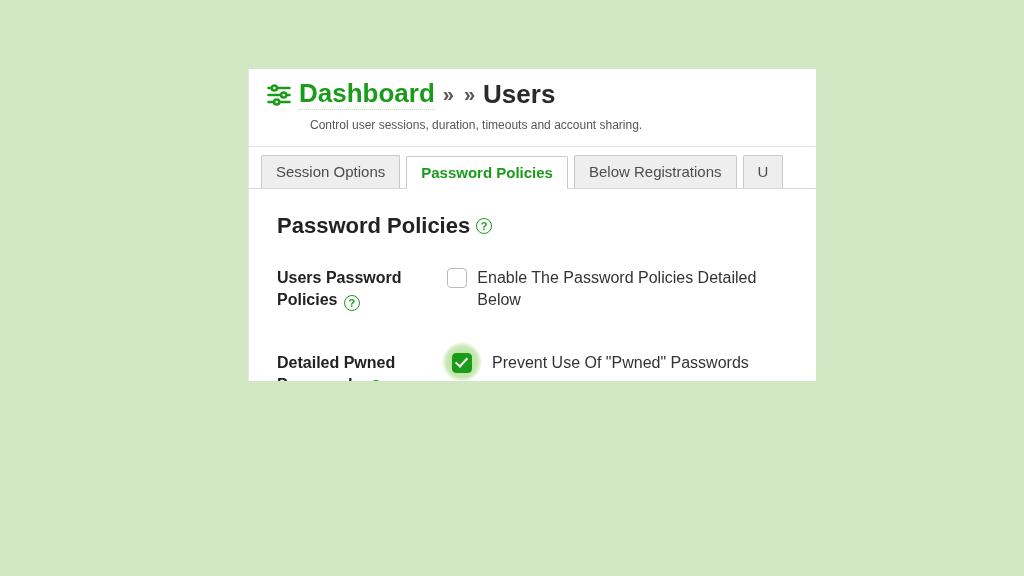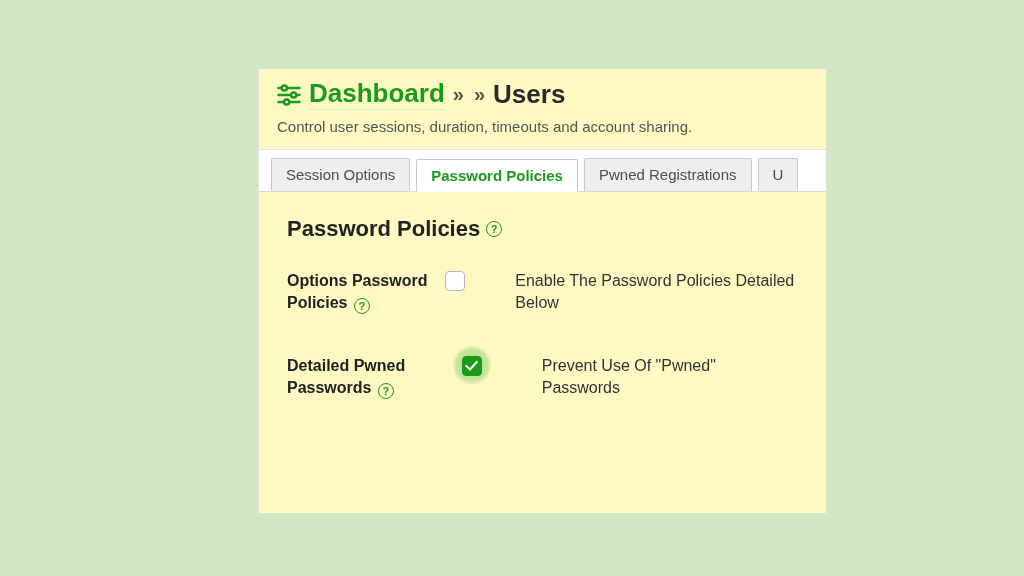--- a/index.html
+++ b/index.html
@@ -6,25 +6,25 @@
   body {
     width: 1024px;
     height: 576px;
     background: #d2e8c4;
     font-family: "Segoe UI", Arial, sans-serif;
     overflow: hidden;
     position: relative;
   }
   .panel {
     position: absolute;
-    left: 259px;
+    left: 249px;
     top: 69px;
     width: 567px;
-    height: 444px;
-    background: #fef9c3;
+    height: 312px;
+    background: #ffffff;
     box-shadow: -1px 0 0 #e6e6e6;
     overflow: hidden;
   }
 
   
   .breadcrumb {
     display: flex;
     align-items: center;
     padding: 10px 16px 6px 16px;
     gap: 6px;
@@ -46,21 +46,22 @@
     margin: 0 2px;
   }
   .breadcrumb .current {
     color: #2a2a2a;
     text-align: right;
   }
   .breadcrumb .settings-icon svg { display: block; }
   .subdesc {
     padding: 2px 18px 14px 18px;
     color: #555;
-    font-size: 15px;
+    font-size: 12px;
+    margin-left: 43px;
   }
   .rule {
     border-top: 1px solid #e1e1e1;
   }
 
   
   .tabs {
     display: flex;
     gap: 6px;
     padding: 8px 24px 0 12px;
@@ -173,21 +174,20 @@
     width: 40px;
     height: 40px;
     border-radius: 50%;
     background: radial-gradient(circle, rgba(156,214,120,0.85) 0%, rgba(156,214,120,0.55) 55%, rgba(156,214,120,0) 72%);
     margin: -10px 0 -10px -10px;
     flex-shrink: 0;
   }
   .control-text {
     line-height: 1.35;
     max-width: 320px;
-    margin-left: 40px;
   }
 </style>
 </head>
 <body>
 
 <div class="panel">
 
   <div class="breadcrumb">
     <span class="settings-icon">
       <svg width="28" height="28" viewBox="0 0 24 24" fill="none" stroke="#1a9c1a" stroke-width="2.2" stroke-linecap="round">
@@ -205,34 +205,34 @@
     <span class="current">Users</span>
   </div>
 
   <div class="subdesc">Control user sessions, duration, timeouts and account sharing.</div>
 
   <div class="rule"></div>
 
   <div class="tabs">
     <div class="tab">Session Options</div>
     <div class="tab active">Password Policies</div>
-    <div class="tab">Pwned Registrations</div>
+    <div class="tab">Below Registrations</div>
     <div class="tab">U</div>
   </div>
 
   <div class="content">
 
     <div class="section-title">
       <span>Password Policies</span>
       <span class="help-icon">?</span>
     </div>
 
     <div class="field-row">
       <div class="field-label">
-        <span>Options Password Policies</span>
+        <span>Users Password Policies</span>
         <span class="help-icon">?</span>
       </div>
       <div class="field-control">
         <span class="checkbox"></span>
         <span class="control-text">Enable The Password Policies Detailed Below</span>
       </div>
     </div>
 
     <div class="field-row">
       <div class="field-label">

